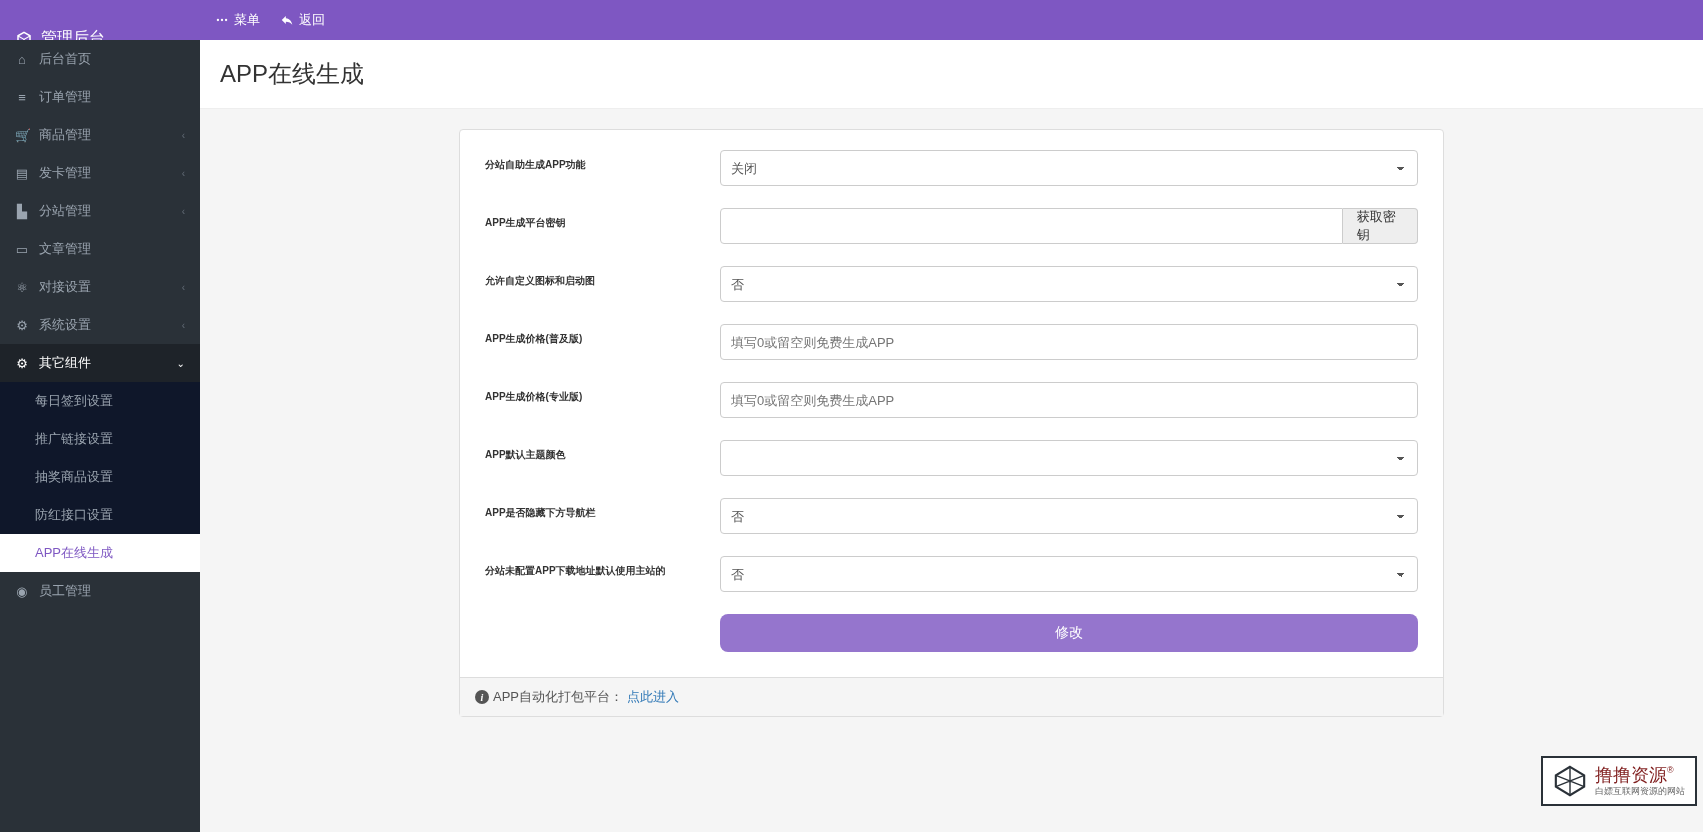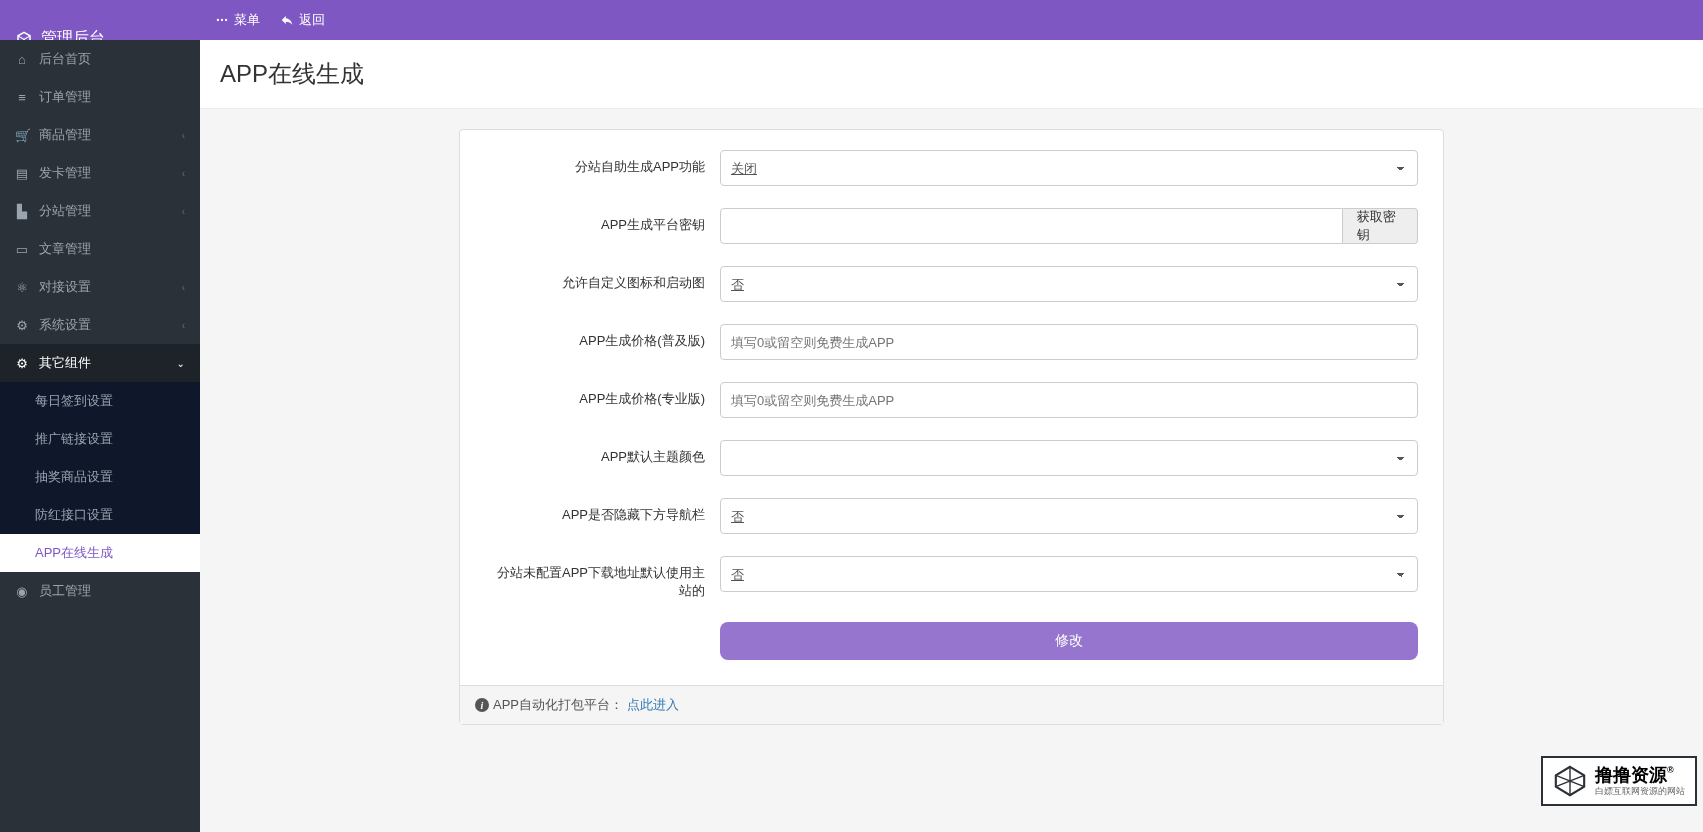--- a/index.html
+++ b/index.html
@@ -24,38 +24,38 @@
 .content { flex: 1; background: #f5f5f5; overflow-y: auto; position: relative; }
 .page-header { background: #fff; padding: 18px 20px; font-size: 24px; color: #333; border-bottom: 1px solid #eee; }
 .page-body { padding: 20px; }
 .card { background: #fff; border: 1px solid #ddd; border-radius: 4px; max-width: 985px; margin: 0 auto; }
 .tabs { display: flex; border-bottom: 1px solid #ddd; }
 .tabs .tab { padding: 12px 18px; font-size: 13px; color: #555; cursor: pointer; border-right: 1px solid transparent; }
 .tabs .tab.active { background: #f5f5f5; border-right: 1px solid #ddd; color: #333; }
 
 .form-body { padding: 20px 25px 25px 25px; }
 .form-row { display: flex; align-items: flex-start; margin-bottom: 22px; }
-.form-label { width: 235px; text-align: right; padding-right: 15px; padding-top: 8px; font-size: 13px; color: #333; font-weight: normal; }
+.form-label { width: 235px; text-align: left; padding-right: 15px; padding-top: 8px; font-size: 10px; color: #333; font-weight: bold; }
 .form-control-wrap { flex: 1; display: flex; }
 .form-control { width: 100%; height: 36px; border: 1px solid #ccc; border-radius: 4px; padding: 0 10px; font-size: 13px; background: #fff; color: #555; }
-select.form-control { appearance: none; padding-right: 28px; background-image: linear-gradient(45deg, transparent 50%, #555 50%), linear-gradient(135deg, #555 50%, transparent 50%); background-position: calc(100% - 16px) 16px, calc(100% - 12px) 16px; background-size: 4px 4px, 4px 4px; background-repeat: no-repeat; text-decoration: underline; }
+select.form-control { appearance: none; padding-right: 28px; background-image: linear-gradient(45deg, transparent 50%, #555 50%), linear-gradient(135deg, #555 50%, transparent 50%); background-position: calc(100% - 16px) 16px, calc(100% - 12px) 16px; background-size: 4px 4px, 4px 4px; background-repeat: no-repeat; }
 .input-append { height: 36px; border: 1px solid #ccc; border-left: none; border-radius: 0 4px 4px 0; background: #eee; padding: 0 14px; display: flex; align-items: center; font-size: 13px; cursor: pointer; color: #333; }
 .input-with-append { border-radius: 4px 0 0 4px; }
 
 .btn-row { margin-left: 235px; }
 .btn-primary { width: 100%; height: 38px; background: #9575cd; color: #fff; border: none; border-radius: 8px; font-size: 14px; cursor: pointer; }
 
 .footnote { background: #f5f5f5; border-top: 1px solid #ddd; padding: 10px 15px; font-size: 13px; color: #555; display: flex; align-items: center; gap: 4px; }
 .footnote a { color: #337ab7; text-decoration: none; cursor: pointer; }
 .footnote .info-ic { width: 14px; height: 14px; border-radius: 50%; background: #555; color: #fff; display: inline-flex; align-items: center; justify-content: center; font-size: 10px; font-weight: bold; font-style: italic; font-family: serif; }
 
 .watermark { position: fixed; right: 6px; bottom: 26px; background: #fff; border: 2px solid #2a3138; padding: 6px 10px; display: flex; align-items: center; gap: 8px; }
 .watermark svg { width: 34px; height: 34px; }
 .watermark .wm-text { display: flex; flex-direction: column; line-height: 1.15; }
-.watermark .wm-main { font-size: 18px; font-weight: bold; color: #000000; position: relative; }
+.watermark .wm-main { font-size: 18px; font-weight: normal; color: #7f1d1d; position: relative; }
 .watermark .wm-r { font-size: 9px; position: relative; top: -8px; }
 .watermark .wm-sub { font-size: 9px; color: #666; }
 </style>
 </head>
 <body>
 
 <div class="topbar">
   <div class="brand">
     <svg viewBox="0 0 24 24">
         <path d="M12 2 3 7v10l9 5 9-5V7l-9-5zm0 2.3 6.5 3.6L12 11.5 5.5 7.9 12 4.3zM5 9.3l6 3.3v7.1l-6-3.3V9.3zm8 10.4v-7.1l6-3.3v7.1l-6 3.3z"></path>

